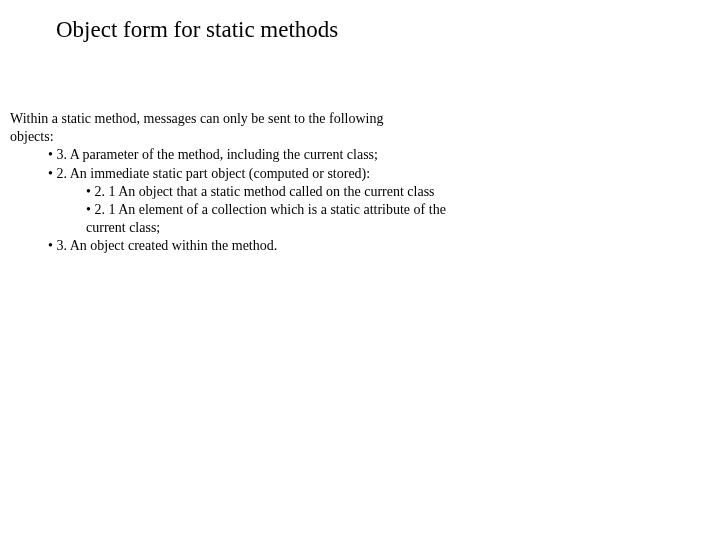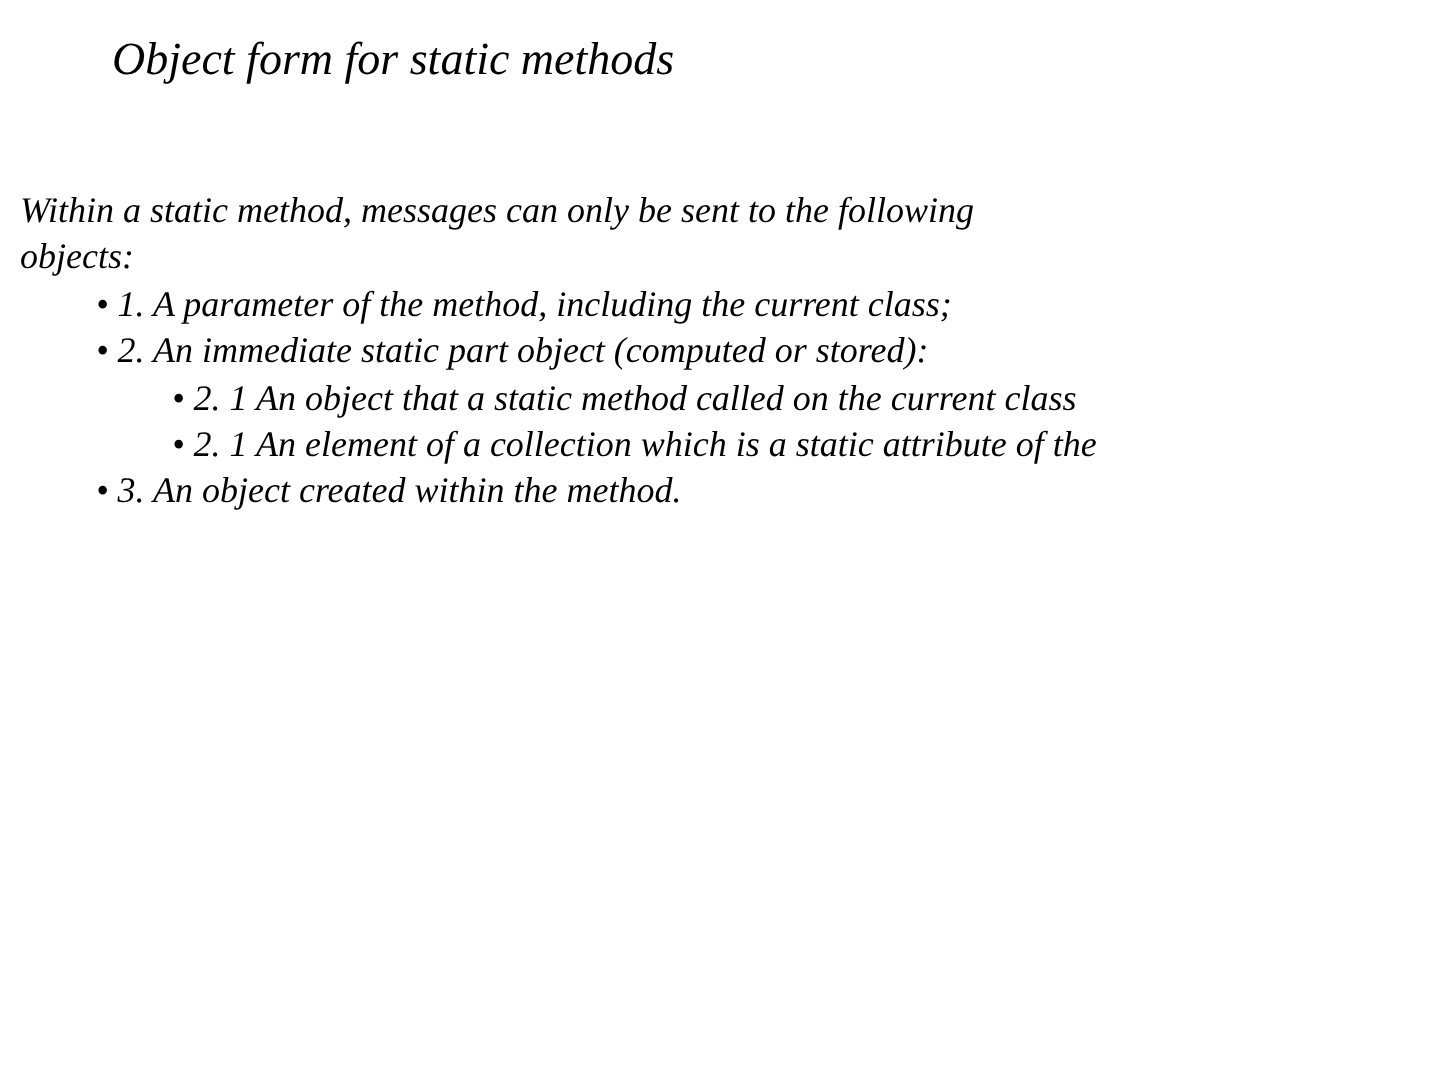--- a/index.html
+++ b/index.html
@@ -9,35 +9,34 @@
     height: 540px;
     background: #ffffff;
     font-family: "Times New Roman", Times, serif;
     color: #000000;
   }
   .slide {
     width: 720px;
     height: 540px;
     position: relative;
     box-sizing: border-box;
-    font-style: italic;
   }
   .title {
     position: absolute;
     top: 16px;
     left: 56px;
     font-size: 23px;
     line-height: 1.2;
   }
   .body {
     position: absolute;
-    top: 94px;
+    top: 110px;
     left: 10px;
     right: 30px;
-    font-size: 18px;
+    font-size: 14px;
     line-height: 1.3;
   }
   .lvl0 {
     margin: 0;
   }
   .lvl1 {
     margin: 0 0 0 38px;
   }
   .lvl2 {
     margin: 0 0 0 76px;
@@ -47,22 +46,23 @@
 <body>
 
 <div class="slide">
 
   <div class="title">Object form for static methods</div>
 
   <div class="body">
     <div class="lvl0">Within a static method, messages can only be sent to the following</div>
     <div class="lvl0">objects:</div>
 
-    <div class="lvl1">• 1. A parameter of the method, including the current class;</div>
+    <div class="lvl1">• 3. A parameter of the method, including the current class;</div>
 
     <div class="lvl1">• 2. An immediate static part object (computed or stored):</div>
     <div class="lvl2">• 2. 1 An object that a static method called on the current class</div>
     <div class="lvl2">• 2. 1 An element of a collection which is a static attribute of the</div>
+    <div class="lvl2">current class;</div>
 
     <div class="lvl1">• 3. An object created within the method.</div>
   </div>
 
 </div>
 
 </body></html>

